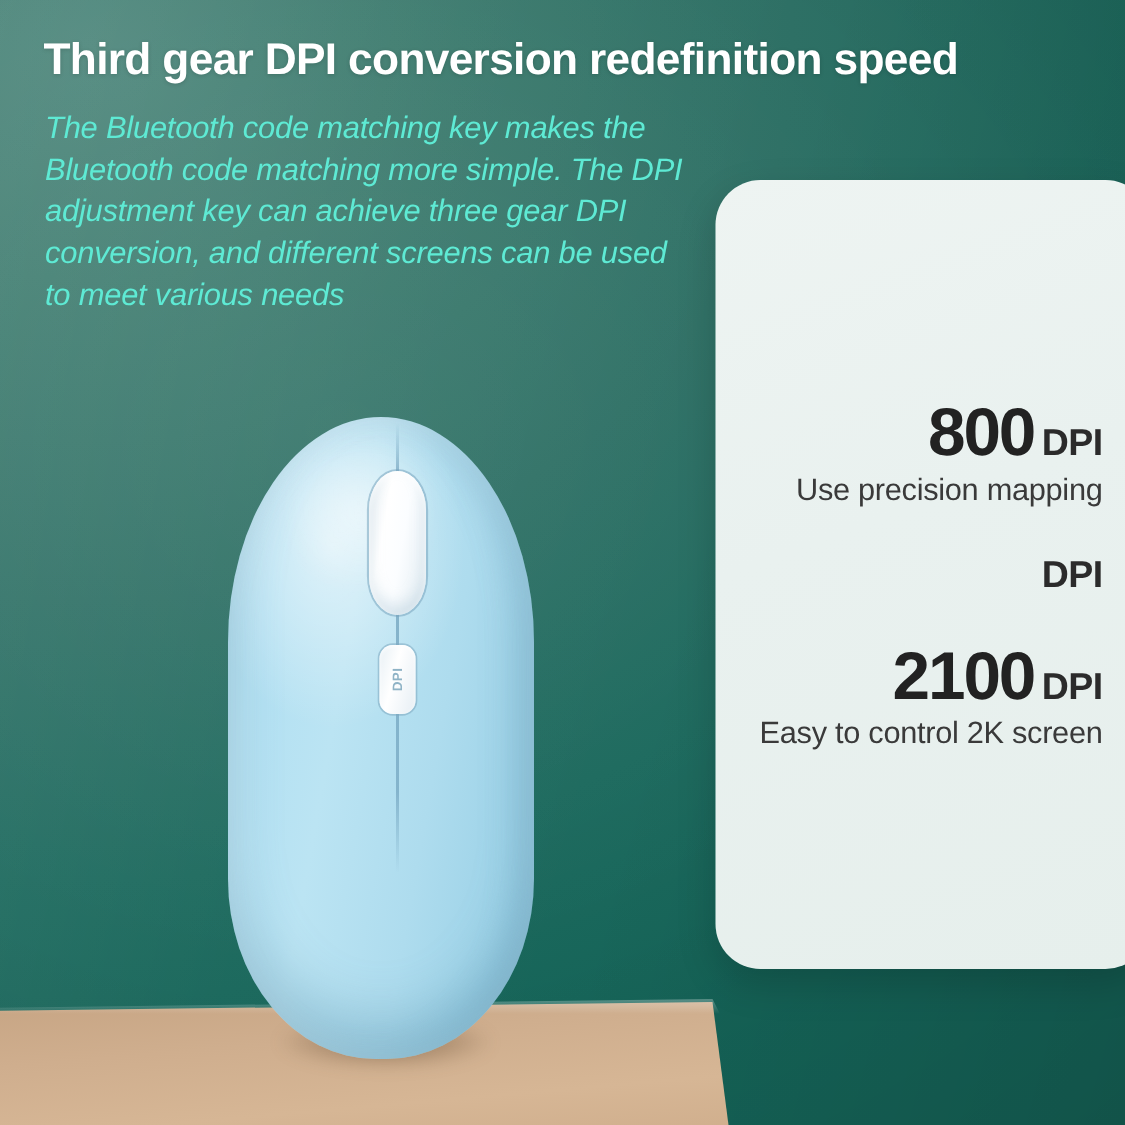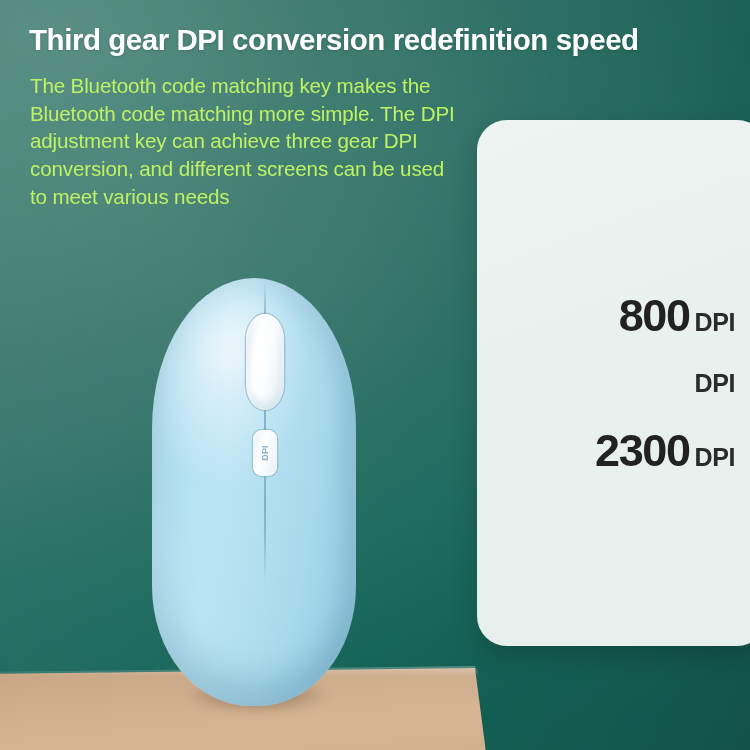--- a/index.html
+++ b/index.html
@@ -162,23 +162,24 @@
     text-shadow: 0 1px 3px rgba(0,0,0,0.16);
   }
   .body-copy {
     position: absolute;
     left: 30px;
     top: 72px;
     width: 430px;
     margin: 0;
     font-size: 20.6px;
     font-weight: 400;
-    color: #bef264;
+    color: #5eead4;
     line-height: 1.345;
     letter-spacing: -0.15px;
+    font-style: italic;
   }
 
   
   .dpi-card {
     position: absolute;
     left: 477px;
     top: 120px;
     width: 290px;
     height: 526px;
     border-radius: 30px;
@@ -251,30 +252,32 @@
   <h1 class="headline">Third gear DPI conversion redefinition speed</h1>
   <p class="body-copy">The Bluetooth code matching key makes the Bluetooth code matching more simple. The DPI adjustment key can achieve three gear DPI conversion, and different screens can be used to meet various needs</p>
 
   <div class="dpi-card">
 
     <div class="dpi-item">
       <div class="dpi-value-row">
         <span class="dpi-number">800</span>
         <span class="dpi-unit">DPI</span>
       </div>
+      <div class="dpi-desc">Use precision mapping</div>
     </div>
 
     <div class="dpi-item">
       <div class="dpi-value-row">
         <span class="dpi-unit">DPI</span>
       </div>
     </div>
 
     <div class="dpi-item">
       <div class="dpi-value-row">
-        <span class="dpi-number">2300</span>
+        <span class="dpi-number">2100</span>
         <span class="dpi-unit">DPI</span>
       </div>
+      <div class="dpi-desc">Easy to control 2K screen</div>
     </div>
 
   </div>
 
 </div>
 
 </body></html>

